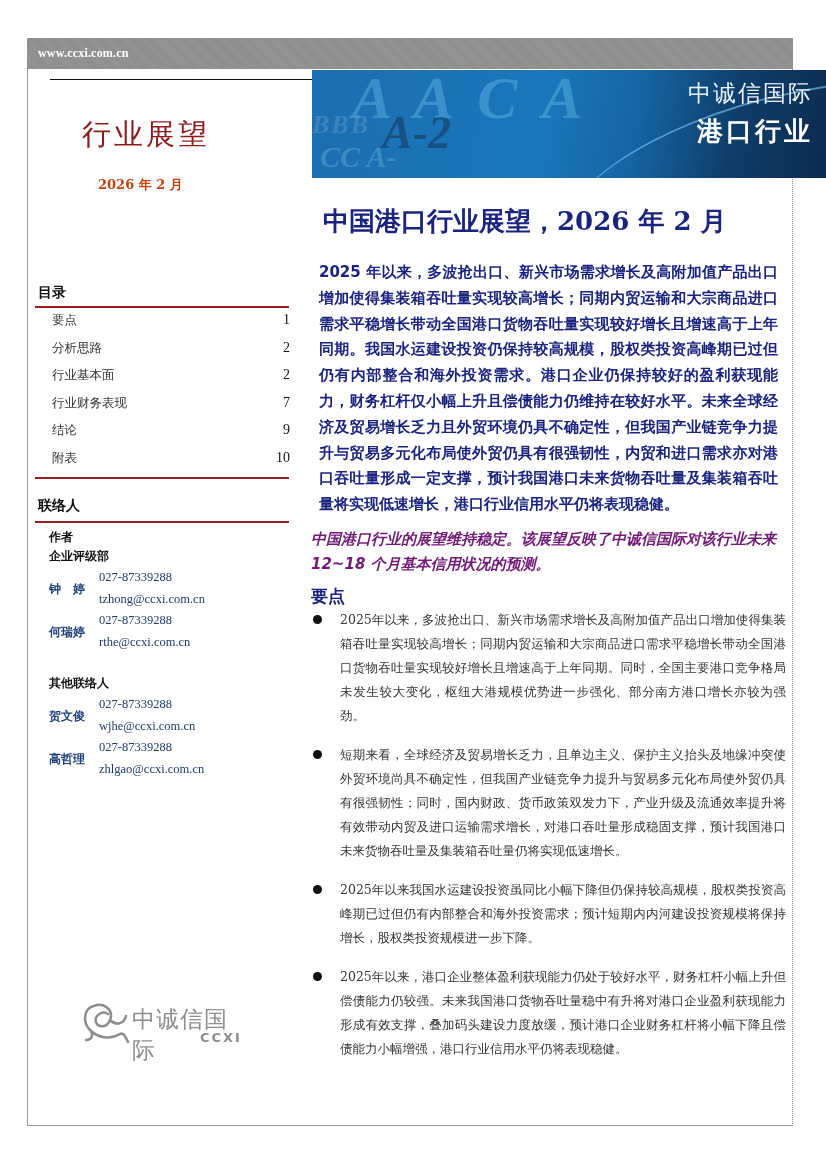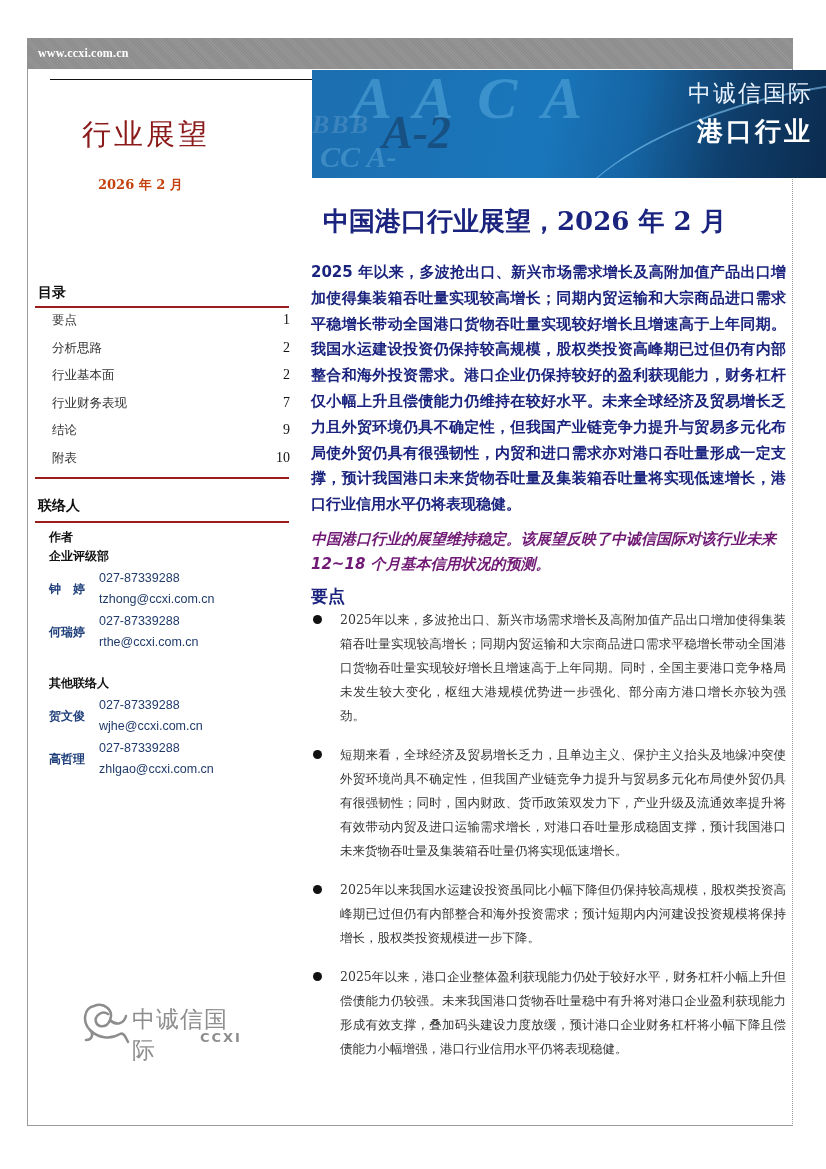--- a/index.html
+++ b/index.html
@@ -31,27 +31,27 @@
   .outlook-date { position: absolute; left: 98px; top: 176px; font-size: 13px; font-weight: bold; color: #c2410c; }
   .sec-title { position: absolute; left: 38px; font-size: 14px; font-weight: bold; color: #111; font-family: Liberation Sans, sans-serif; }
   .red-rule { position: absolute; left: 35px; width: 254px; height: 0; border-top: 2px solid #9b1c1c; }
   .toc { position: absolute; left: 52px; top: 312px; width: 238px; }
   .toc-item { display: flex; justify-content: space-between; height: 27.5px; font-size: 12.5px; color: #333; }
   .toc-item .pg { color: #111; font-family: "Liberation Serif", serif; font-size: 14px; }
   .contacts { position: absolute; left: 49px; top: 529px; width: 240px; font-size: 12px; }
   .contacts .group { font-weight: bold; color: #111; font-family: "DejaVu Sans", sans-serif; height: 19px; }
   .contacts .row { display: flex; height: 21.5px; align-items: center; }
   .contacts .name { width: 50px; color: #1f3f7a; font-weight: bold; font-family: "DejaVu Sans", sans-serif; margin-top: 23px; }
-  .contacts .val { color: #1f3a6a; font-family: Liberation Sans, sans-serif; font-size: 12.5px; text-align: center; }
+  .contacts .val { color: #1f3a6a; font-family: Liberation Serif, serif; font-size: 12.5px; text-align: center; }
   .logo { position: absolute; left: 80px; top: 1000px; width: 170px; height: 50px; }
   .logo .txt { position: absolute; left: 52px; top: 4px; color: #8d8d8d; font-size: 23px; font-family: "DejaVu Sans", sans-serif; letter-spacing: 1px; }
   .logo .en { position: absolute; left: 120px; top: 30px; color: #8d8d8d; font-size: 13px; font-weight: bold; font-family: "DejaVu Sans", sans-serif; letter-spacing: 2px; }
   .main { position: absolute; left: 311px; top: 192px; width: 475px; }
   .main-title { font-size: 26px; font-weight: bold; color: #1a237e; margin: 12px; height: 44px; font-family: "DejaVu Serif", serif; }
-  .summary { font-size: 15px; font-weight: bold; color: #1a237e; line-height: 25.8px; margin: 0; font-family: "DejaVu Sans", sans-serif; text-align: justify; }
+  .summary { font-size: 15px; font-weight: bold; color: #1a237e; line-height: 25.8px; margin: 8px; font-family: "DejaVu Sans", sans-serif; text-align: justify; }
   .stable { margin-top: 9px; color: #701a75; font-size: 15px; font-style: italic; font-weight: bold; line-height: 25px; font-family: "DejaVu Sans", sans-serif; }
   .kp-head { margin-top: 8px; font-size: 17px; color: #1a237e; font-weight: bold; font-family: "DejaVu Sans", sans-serif; }
   .bullets { margin-top: 0; }
   .bullet { position: relative; padding-left: 29px; font-size: 12.5px; line-height: 24px; color: #333; margin-bottom: 15px; text-align: justify; }
   .bullet .dot { position: absolute; left: 2px; top: 7px; width: 9px; height: 9px; border-radius: 50%; background: #111; }
 </style>
 </head>
 <body>
 
 <div class="page-frame"></div>

